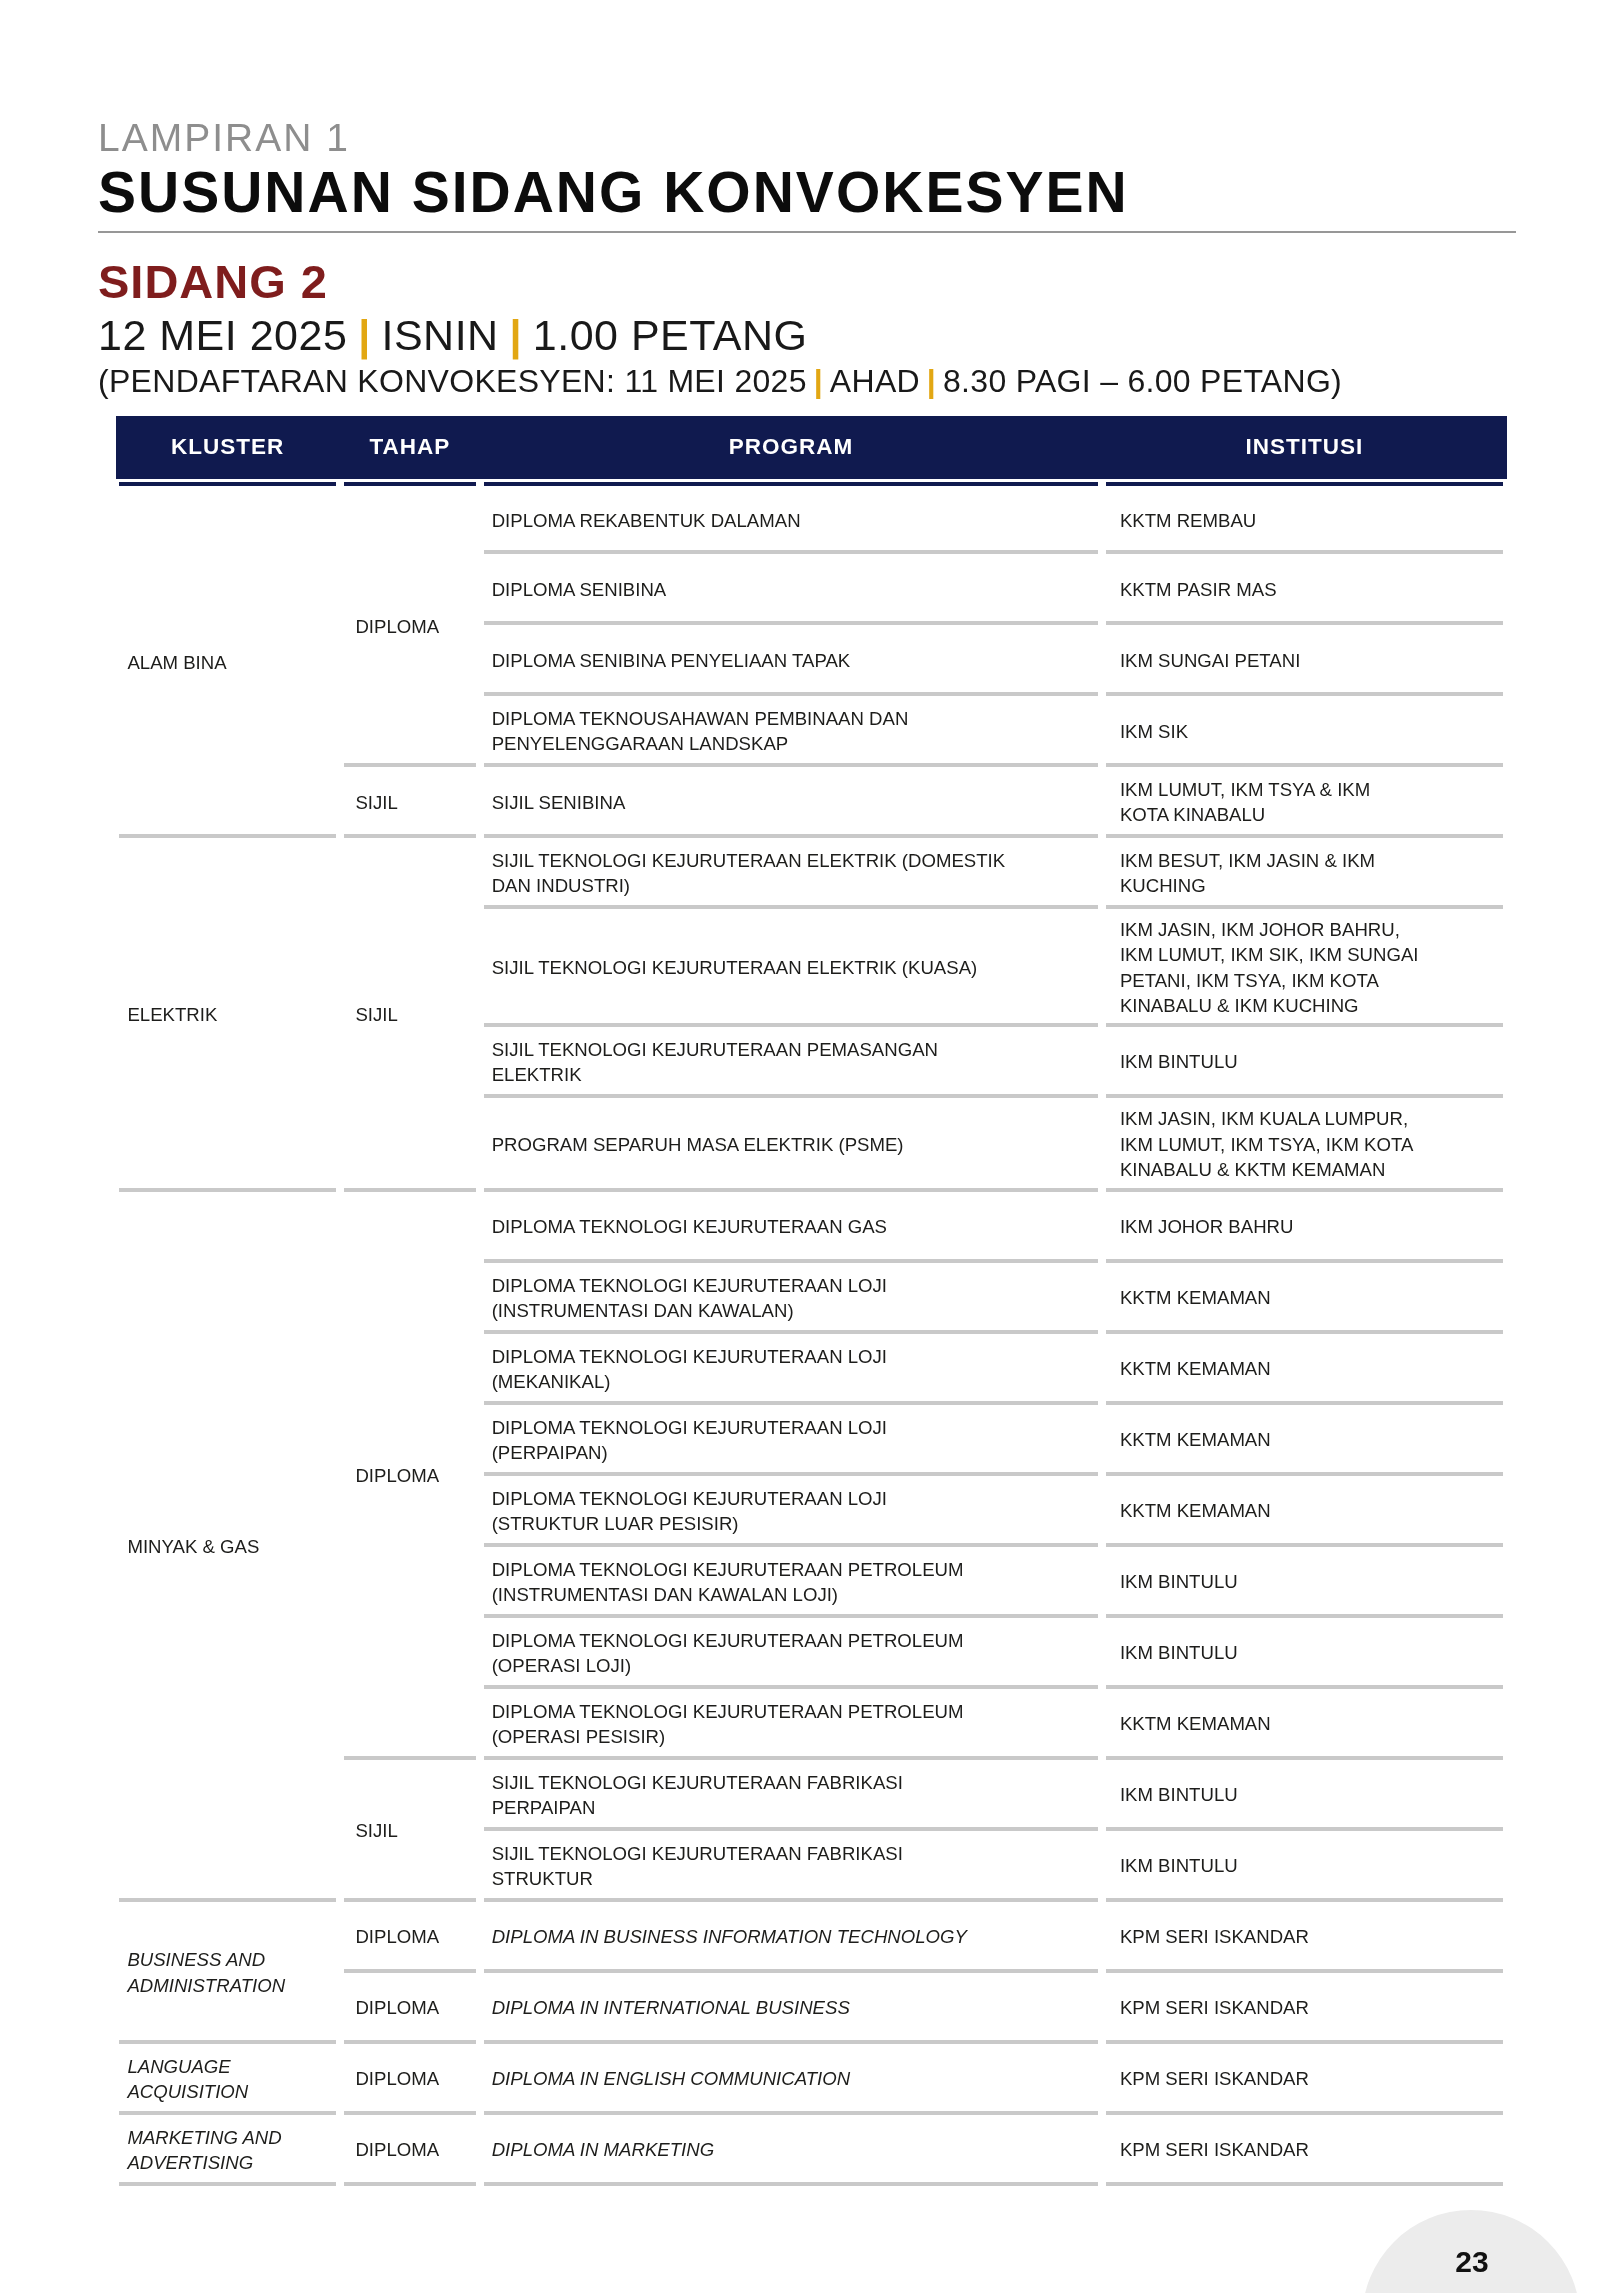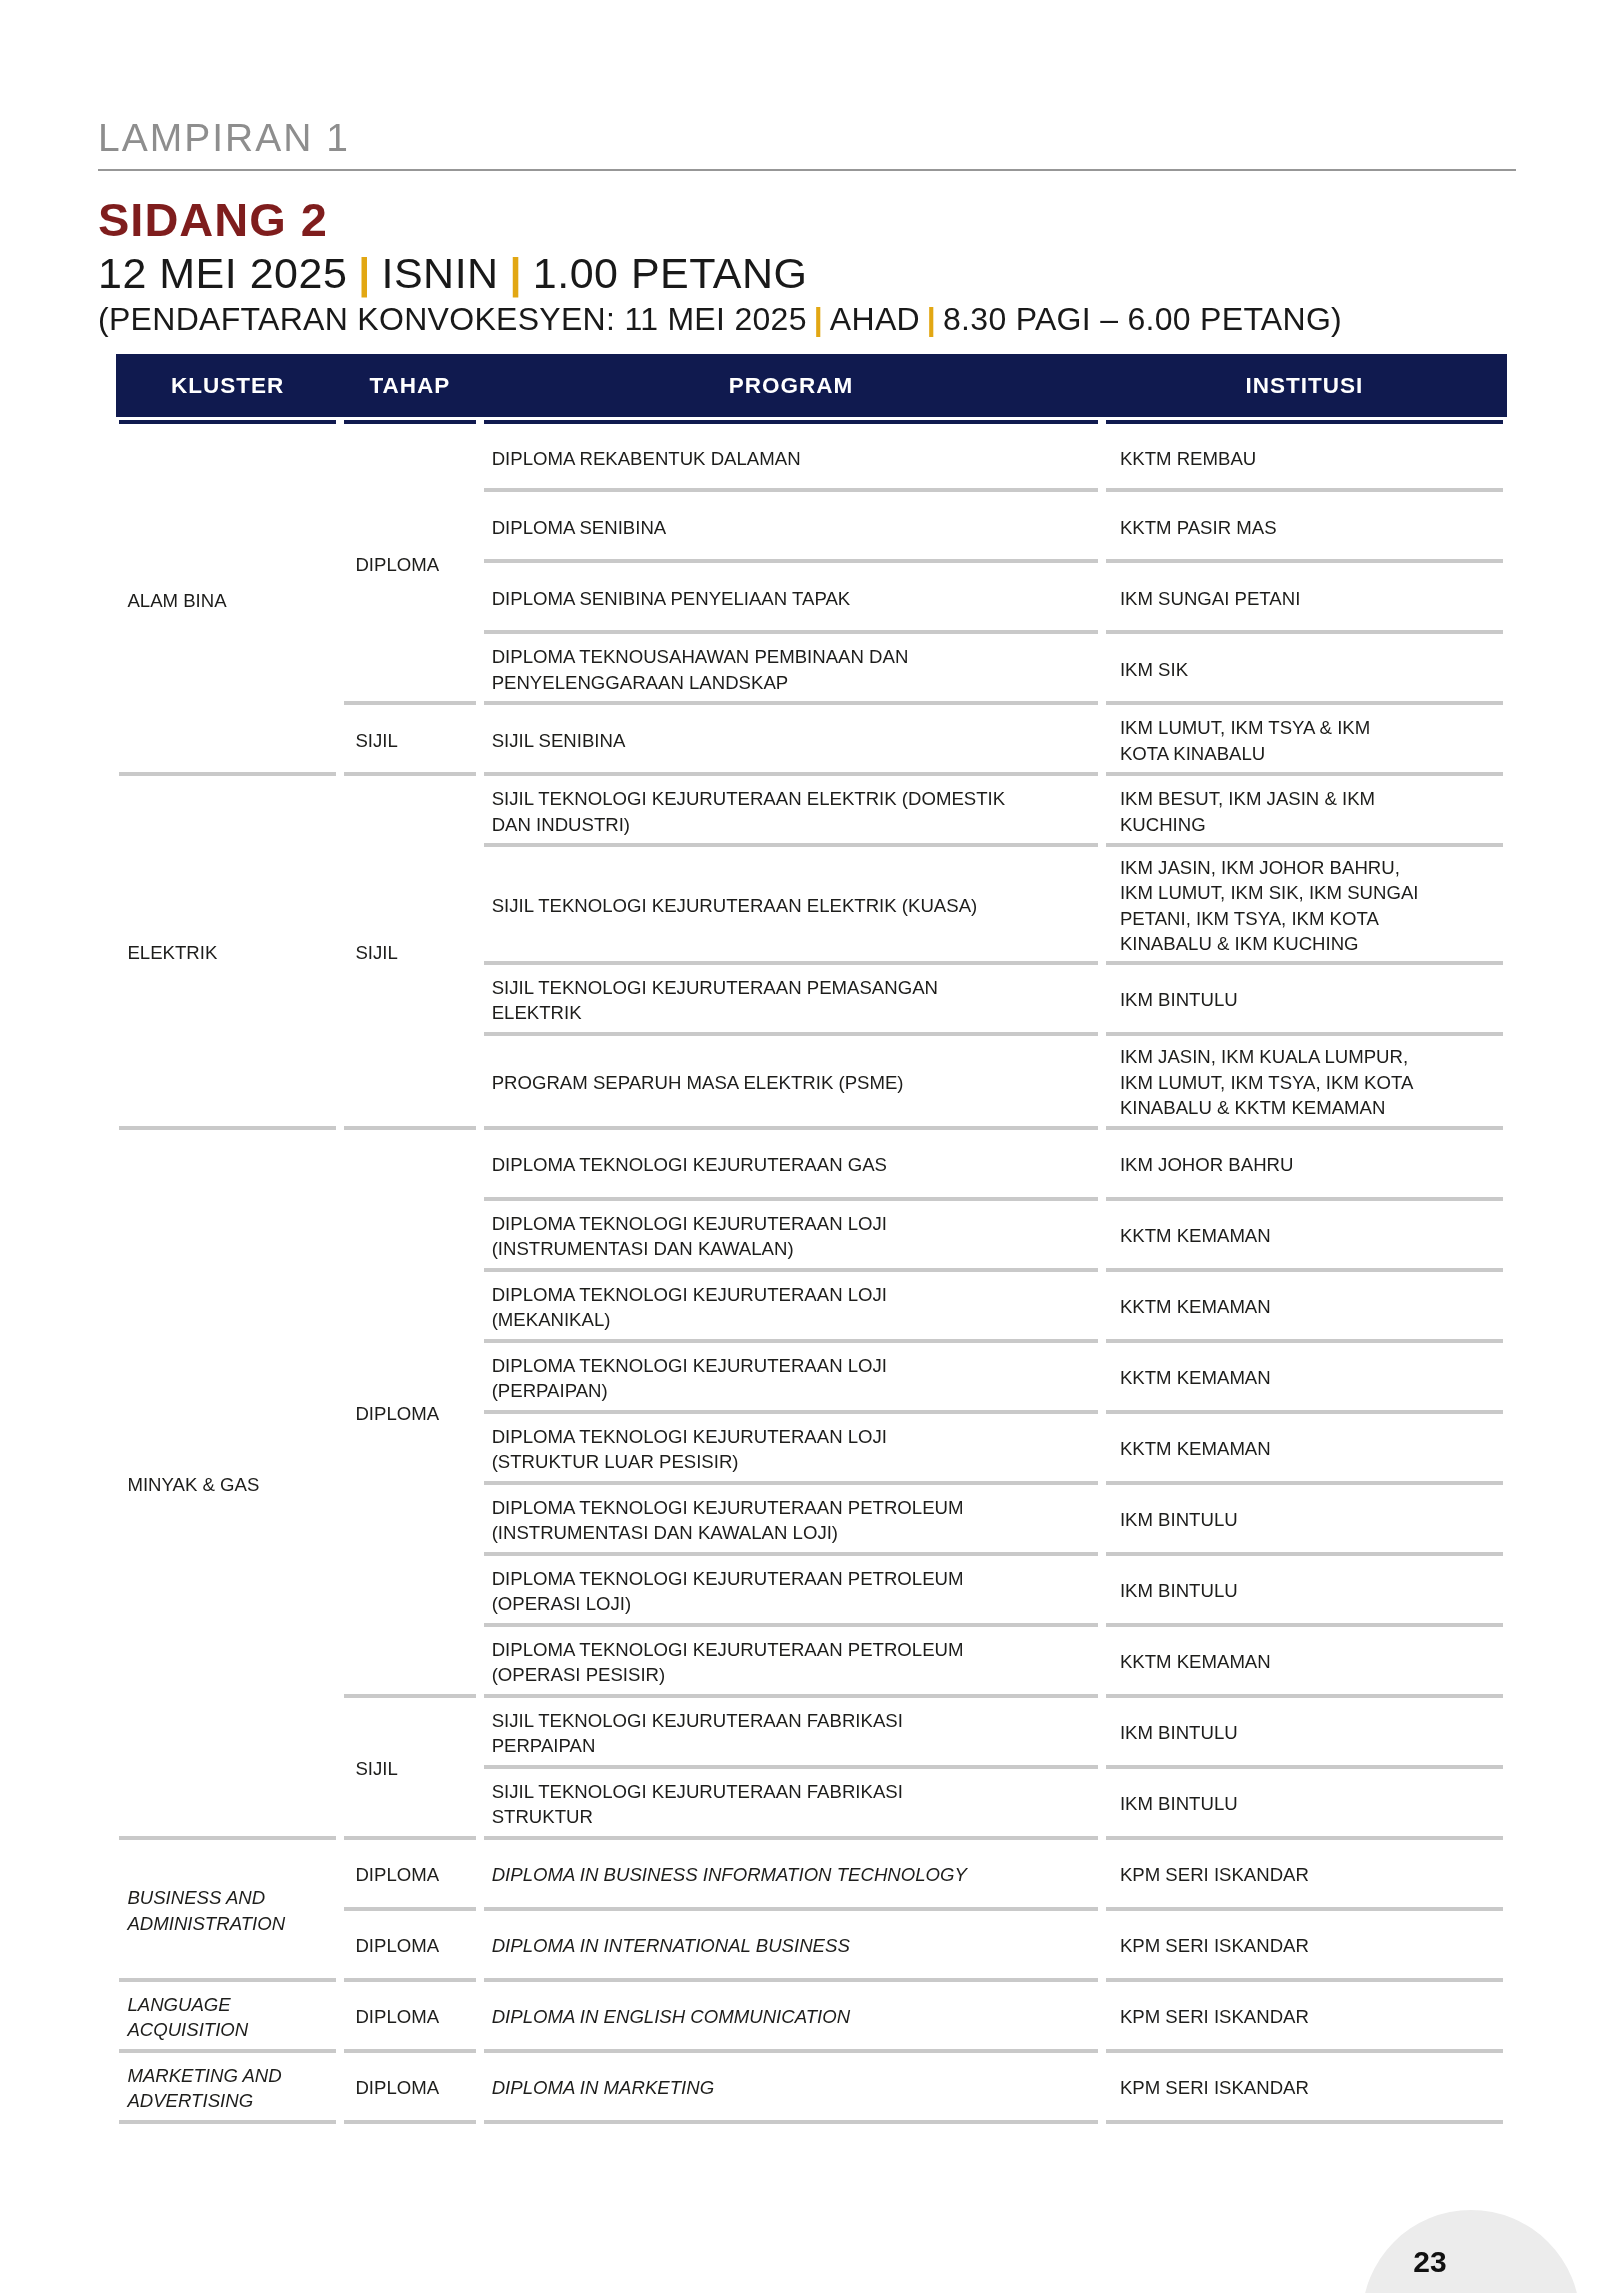--- a/index.html
+++ b/index.html
@@ -35,30 +35,31 @@
     color:#1d1d1b;white-space:pre-line;}
   table.sched td::after{content:'';position:absolute;left:3.9px;right:3.9px;bottom:0;height:3.9px;background:#C9C9C9;}
 
   td.cell-kluster{padding:7.8px 7.8px 7.8px 11.8px;}
   td.cell-tahap{padding:7.8px 3.9px 7.8px 15.7px;}
   td.cell-program{padding:7.8px 13.7px 7.8px 11.8px;}
   td.cell-inst{padding:7.8px 7.8px 7.8px 17.6px;}
   .italic{font-style:italic;}
 
   .corner-blob{position:absolute;left:1362px;top:2186px;width:218px;height:218px;border-radius:50%;background:#ececec;}
-  .page-number{position:absolute;left:1388px;top:2221px;width:84px;text-align:center;
+  .page-number{position:absolute;left:1430px;top:2221px;width:84px;text-align:center;
     font-size:30px;font-weight:700;color:#111;}
 </style>
 </head>
 <body>
 
 <div class="page">
   <div class="content">
 
     <div class="lampiran">LAMPIRAN 1</div>
+    <div class="doc-title">SUSUNAN SIDANG KONVOKESYEN</div>
     <div class="title-divider"></div>
 
     <div class="session-title">SIDANG 2</div>
 
     <div class="dateline"><span>12 MEI 2025</span><span class="pipe">|</span><span>ISNIN</span><span class="pipe">|</span><span>1.00 PETANG</span></div>
 
     <div class="regline"><span>(PENDAFTARAN KONVOKESYEN: 11 MEI 2025</span><span class="pipe">|</span><span>AHAD</span><span class="pipe">|</span><span>8.30 PAGI – 6.00 PETANG)</span></div>
 
     <table class="sched">
       <colgroup>

